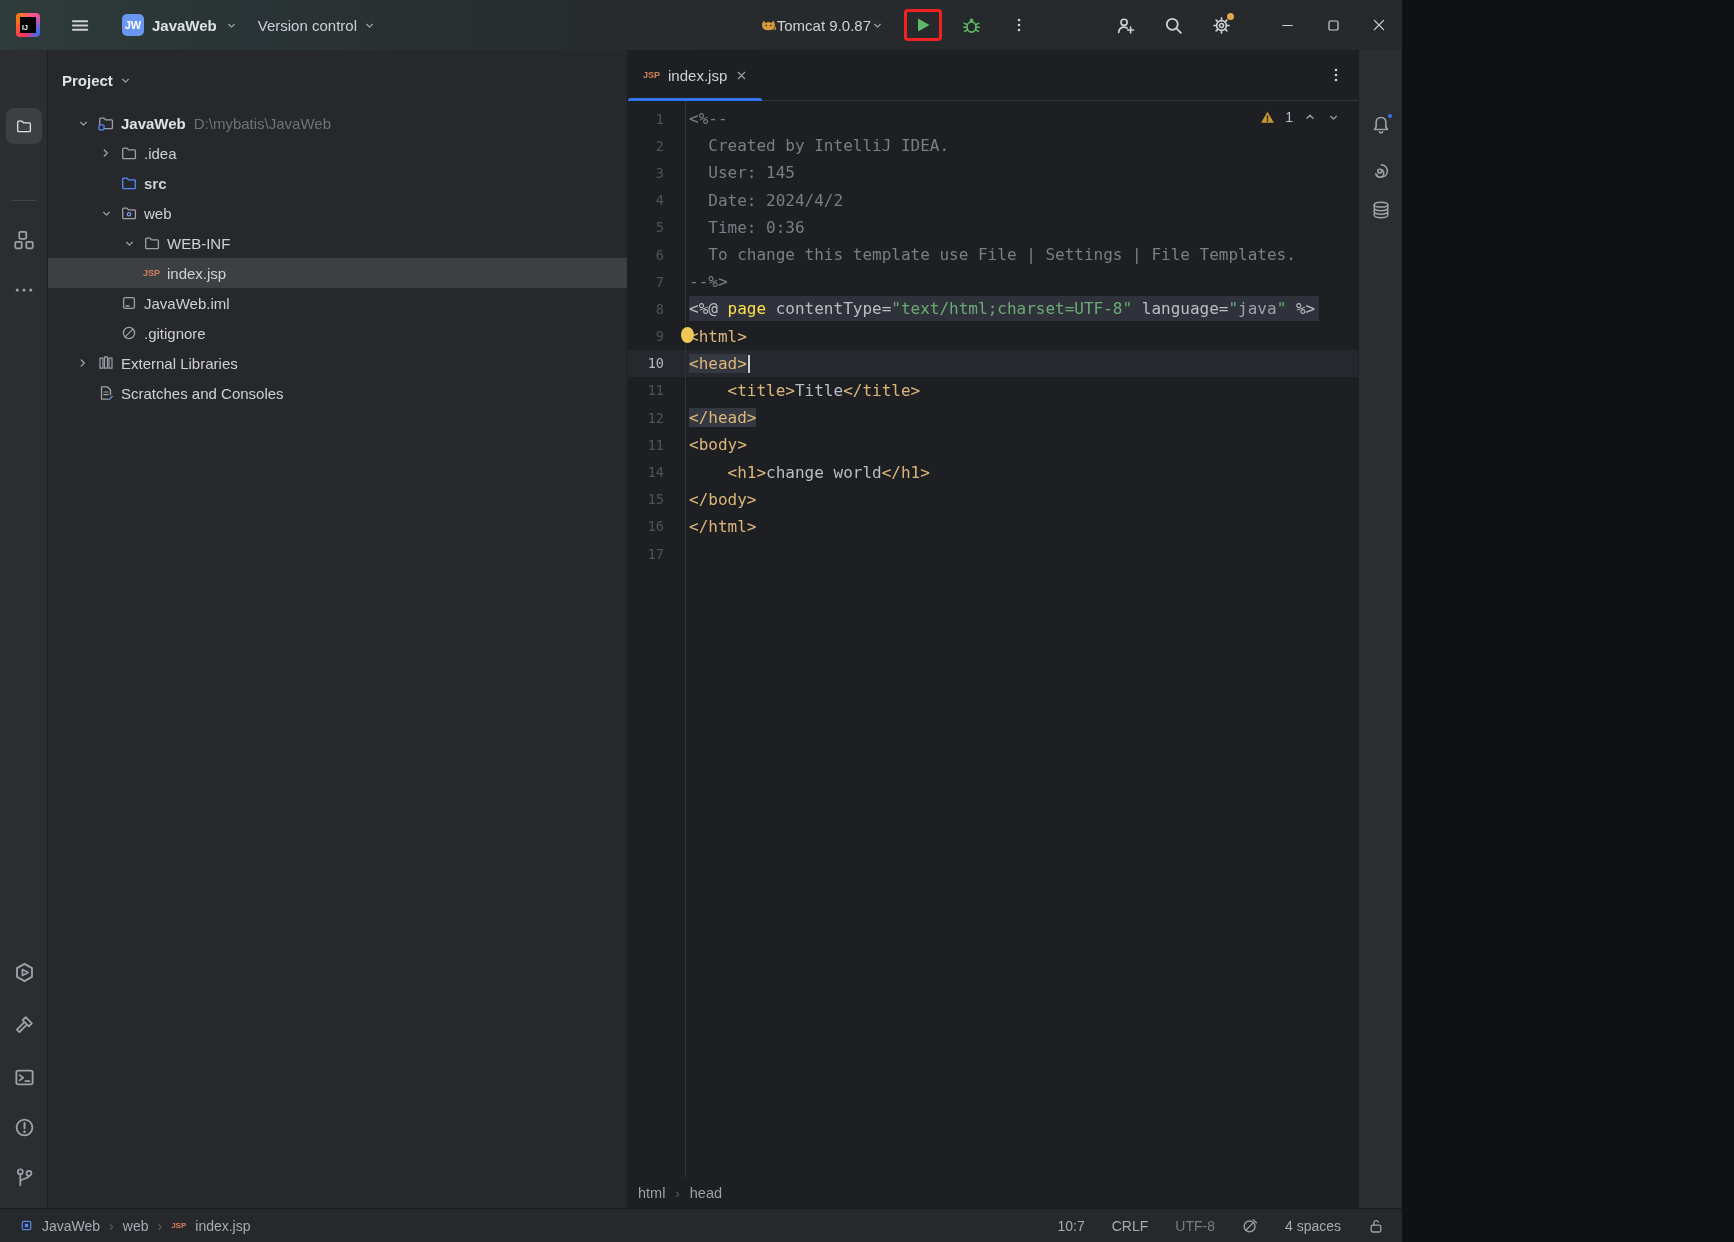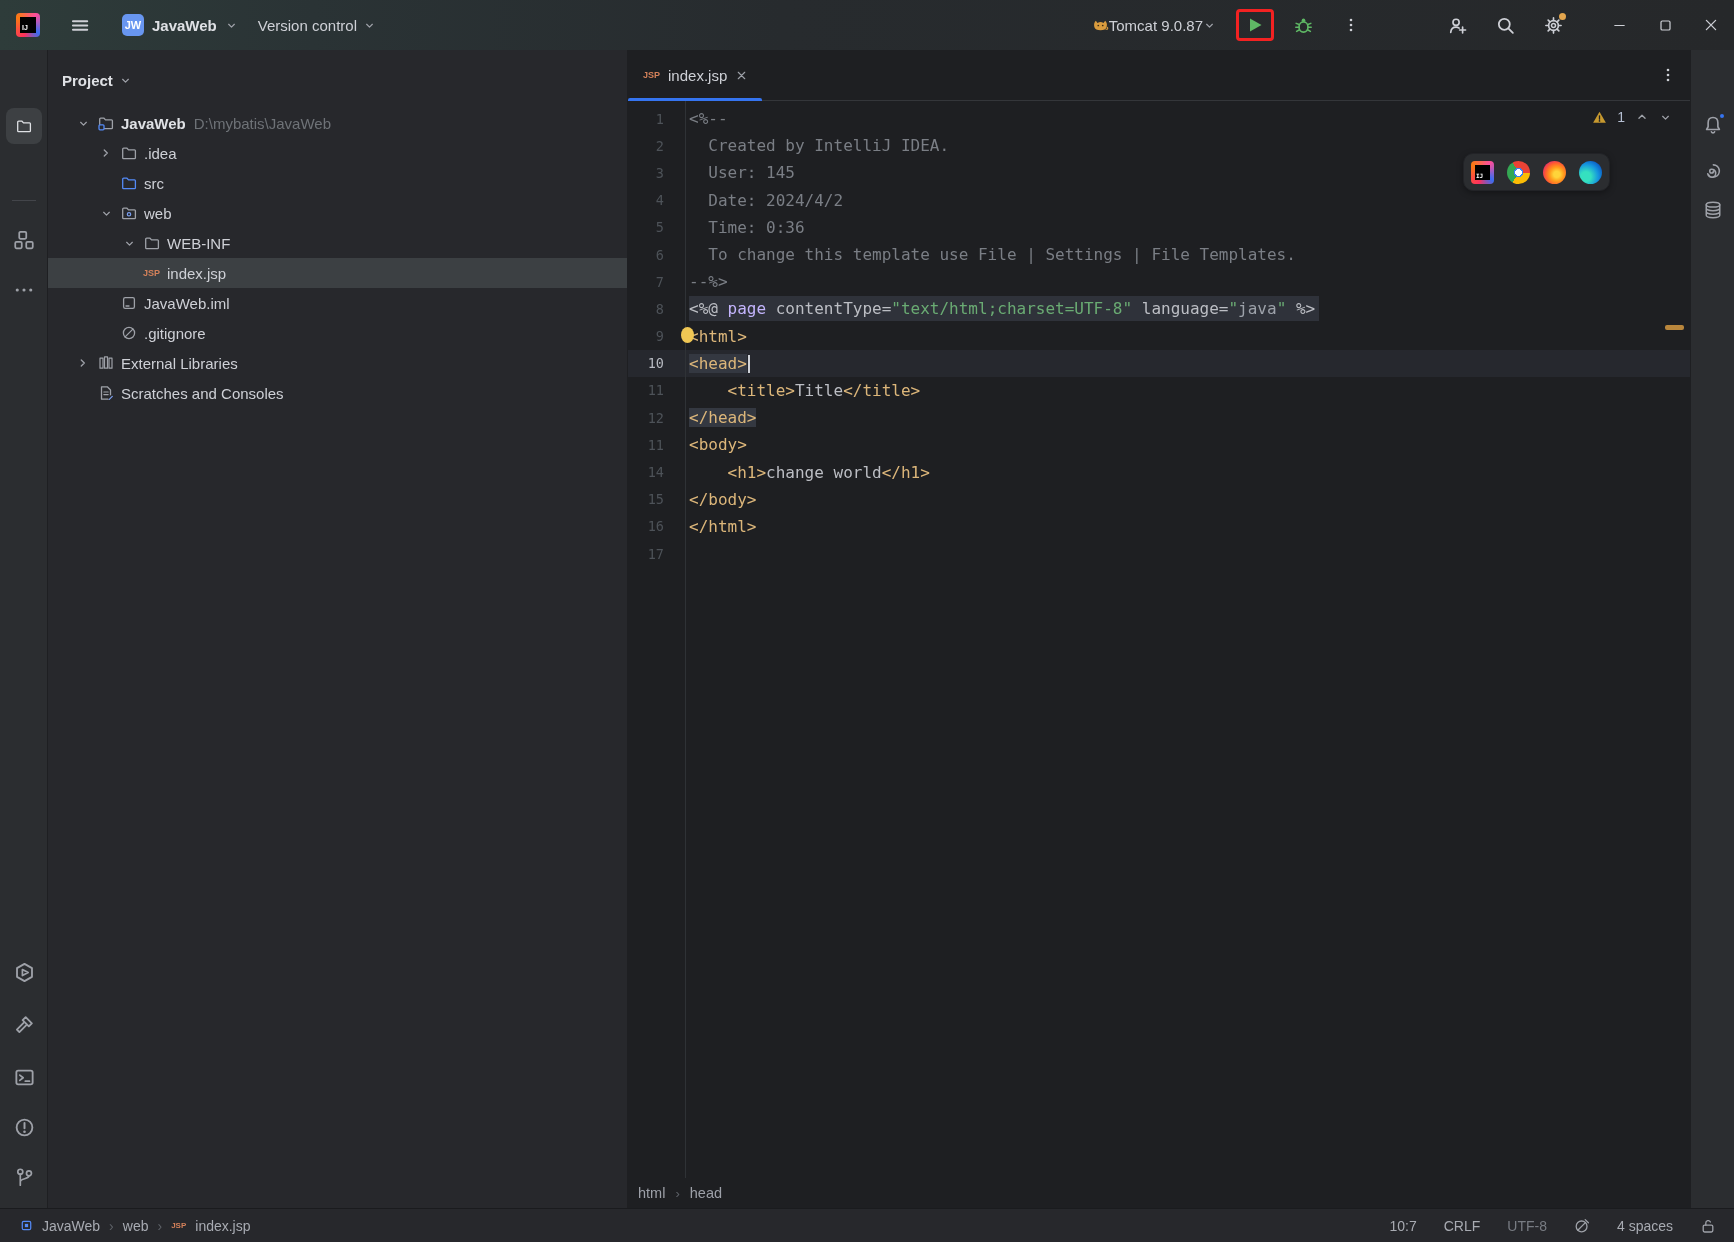--- a/index.html
+++ b/index.html
@@ -5,21 +5,21 @@
   :root{
     --editor-bg:#1e1f22; --panel-bg:#27282c; --strip-bg:#2b2d30;
     --titlebar-grad:linear-gradient(90deg,#2e3c3a 0%,#2a3335 18%,#272b2e 45%,#26282a 100%);
     --txt:#ced0d6; --txt-bright:#dfe1e5; --txt-dim:#9da0a8; --txt-faint:#6e7277;
     --accent:#3574f0; --sel:#3c4043; --divider:#1e1f22;
     --cur-line:#26282e; --frag-bg:#2f323a; --tag-hl:#343841;
   }
   *{margin:0;padding:0;box-sizing:border-box;}
   html,body{width:1734px;height:1242px;overflow:hidden;background:#101114;}
   body{font-family:"Liberation Sans",sans-serif;color:var(--txt);font-size:15px;}
-  #app{position:relative;width:1734px;height:1242px;display:flex;flex-direction:column;
+  #app{position:relative;width:1402px;height:1242px;display:flex;flex-direction:column;
        box-shadow:inset 0 0 0 2px #1e3fae, inset 0 2px 0 #2c56d8;}
   
   #titlebar{height:50px;flex:0 0 50px;display:flex;align-items:center;background:var(--titlebar-grad);}
   .tb-left{display:flex;align-items:center;gap:0;}
   .app-logo{width:24px;height:24px;margin-left:16px;border-radius:4px;position:relative;
     background:conic-gradient(from 200deg,#fe315d,#f97a12 30%,#fc4e9b 55%,#3a6df0 80%,#fe315d);}
   .app-logo .inner{position:absolute;inset:4px;background:#000;display:flex;align-items:flex-end;padding:2px;
     font-weight:bold;font-size:7px;color:#fff;letter-spacing:0;line-height:1;}
   .tb-btn{display:flex;align-items:center;justify-content:center;border-radius:6px;}
   .hamburger{margin-left:24px;width:30px;height:30px;}
@@ -64,21 +64,21 @@
   .tab .underline{position:absolute;left:0;right:0;bottom:-1px;height:3px;background:var(--accent);border-radius:2px 2px 0 0;}
   .tab-kebab{position:absolute;right:14px;top:0;height:100%;display:flex;align-items:center;}
   #code-area{flex:1;position:relative;overflow:hidden;font-family:"DejaVu Sans Mono",monospace;font-size:16px;}
   #gutter-line{position:absolute;top:0;bottom:0;left:57px;width:1px;background:#2f3236;z-index:1;}
   #code-lines{position:relative;padding-top:4px;}
   .crow{height:27.2px;display:flex;align-items:center;position:relative;}
   .crow.cur{background:var(--cur-line);}
   .crow .ln{width:57px;flex:0 0 57px;padding-right:21px;text-align:right;color:#4d5258;font-size:13.5px;z-index:2;}
   .crow.cur .ln{color:#b7bac1;}
   .crow .codecell{padding-left:4px;white-space:pre;z-index:2;}
-  .tk-cm{color:#7a7e85;} .tk-tx{color:#bcbec4;} .tk-kw{color:#c4b5fd;}
+  .tk-cm{color:#7a7e85;} .tk-tx{color:#bcbec4;} .tk-kw{color:#fde047;}
   .tk-st{color:#6aab73;} .tk-mu{color:#9da2aa;} .tk-tg{color:#dcb67a;}
   .tk.hl{background:var(--tag-hl);}
   .crow .tokwrap.frag{background:var(--frag-bg);padding:3px 4px 3px 0;margin-left:-0px;}
   .caret{display:inline-block;width:2px;height:18px;background:#d0d3d8;vertical-align:text-bottom;margin-left:1px;}
   .line-dot{position:absolute;left:53px;top:4px;width:13px;height:16px;border-radius:50%;background:#f0c754;z-index:3;}
   
   #inspect-widget{position:absolute;top:8px;right:18px;display:flex;align-items:center;gap:10px;z-index:4;}
   #inspect-widget .count{color:#b5bfd2;font-family:"Liberation Sans",sans-serif;font-size:14px;}
   #browser-panel{position:absolute;left:835px;top:52px;width:147px;height:38px;background:#2b2d30;border:1px solid #222327;
     border-radius:10px;display:flex;align-items:center;justify-content:center;gap:13px;z-index:4;box-shadow:0 2px 6px rgba(0,0,0,.35);}
@@ -342,21 +342,21 @@
                 <path d="M6 4.5 9.5 8 6 11.5" stroke="#9ea1a8" stroke-width="1.5"></path>
               </svg>
             </span>
             <span class="ticon">
               <svg width="16" height="16" viewBox="0 0 16 16" fill="none" stroke-linecap="round" stroke-linejoin="round">
                 <path d="M1.7 12.7V4.2a1 1 0 0 1 1-1h3.3l1.5 1.7h6a.9.9 0 0 1 .9.9v6.9a.9.9 0 0 1-.9.9H2.6a.9.9 0 0 1-.9-.9z" stroke="#9ea1a8" stroke-width="1.3"></path>
               </svg>
             </span>
             <span class="lbl">.idea</span>
           </div>
-          <div class="trow" style="padding-left: 50px;">
+          <div class="trow" style="padding-left: 50px; font-weight: bold;">
             <span class="chev"></span>
             <span class="ticon">
               <svg width="16" height="16" viewBox="0 0 16 16" fill="none" stroke-linecap="round" stroke-linejoin="round">
                 <path d="M1.7 12.7V4.2a1 1 0 0 1 1-1h3.3l1.5 1.7h6a.9.9 0 0 1 .9.9v6.9a.9.9 0 0 1-.9.9H2.6a.9.9 0 0 1-.9-.9z" stroke="#548af7" stroke-width="1.3"></path>
               </svg>
             </span>
             <span class="lbl">src</span>
           </div>
           <div class="trow" style="padding-left: 50px;">
             <span class="chev">

